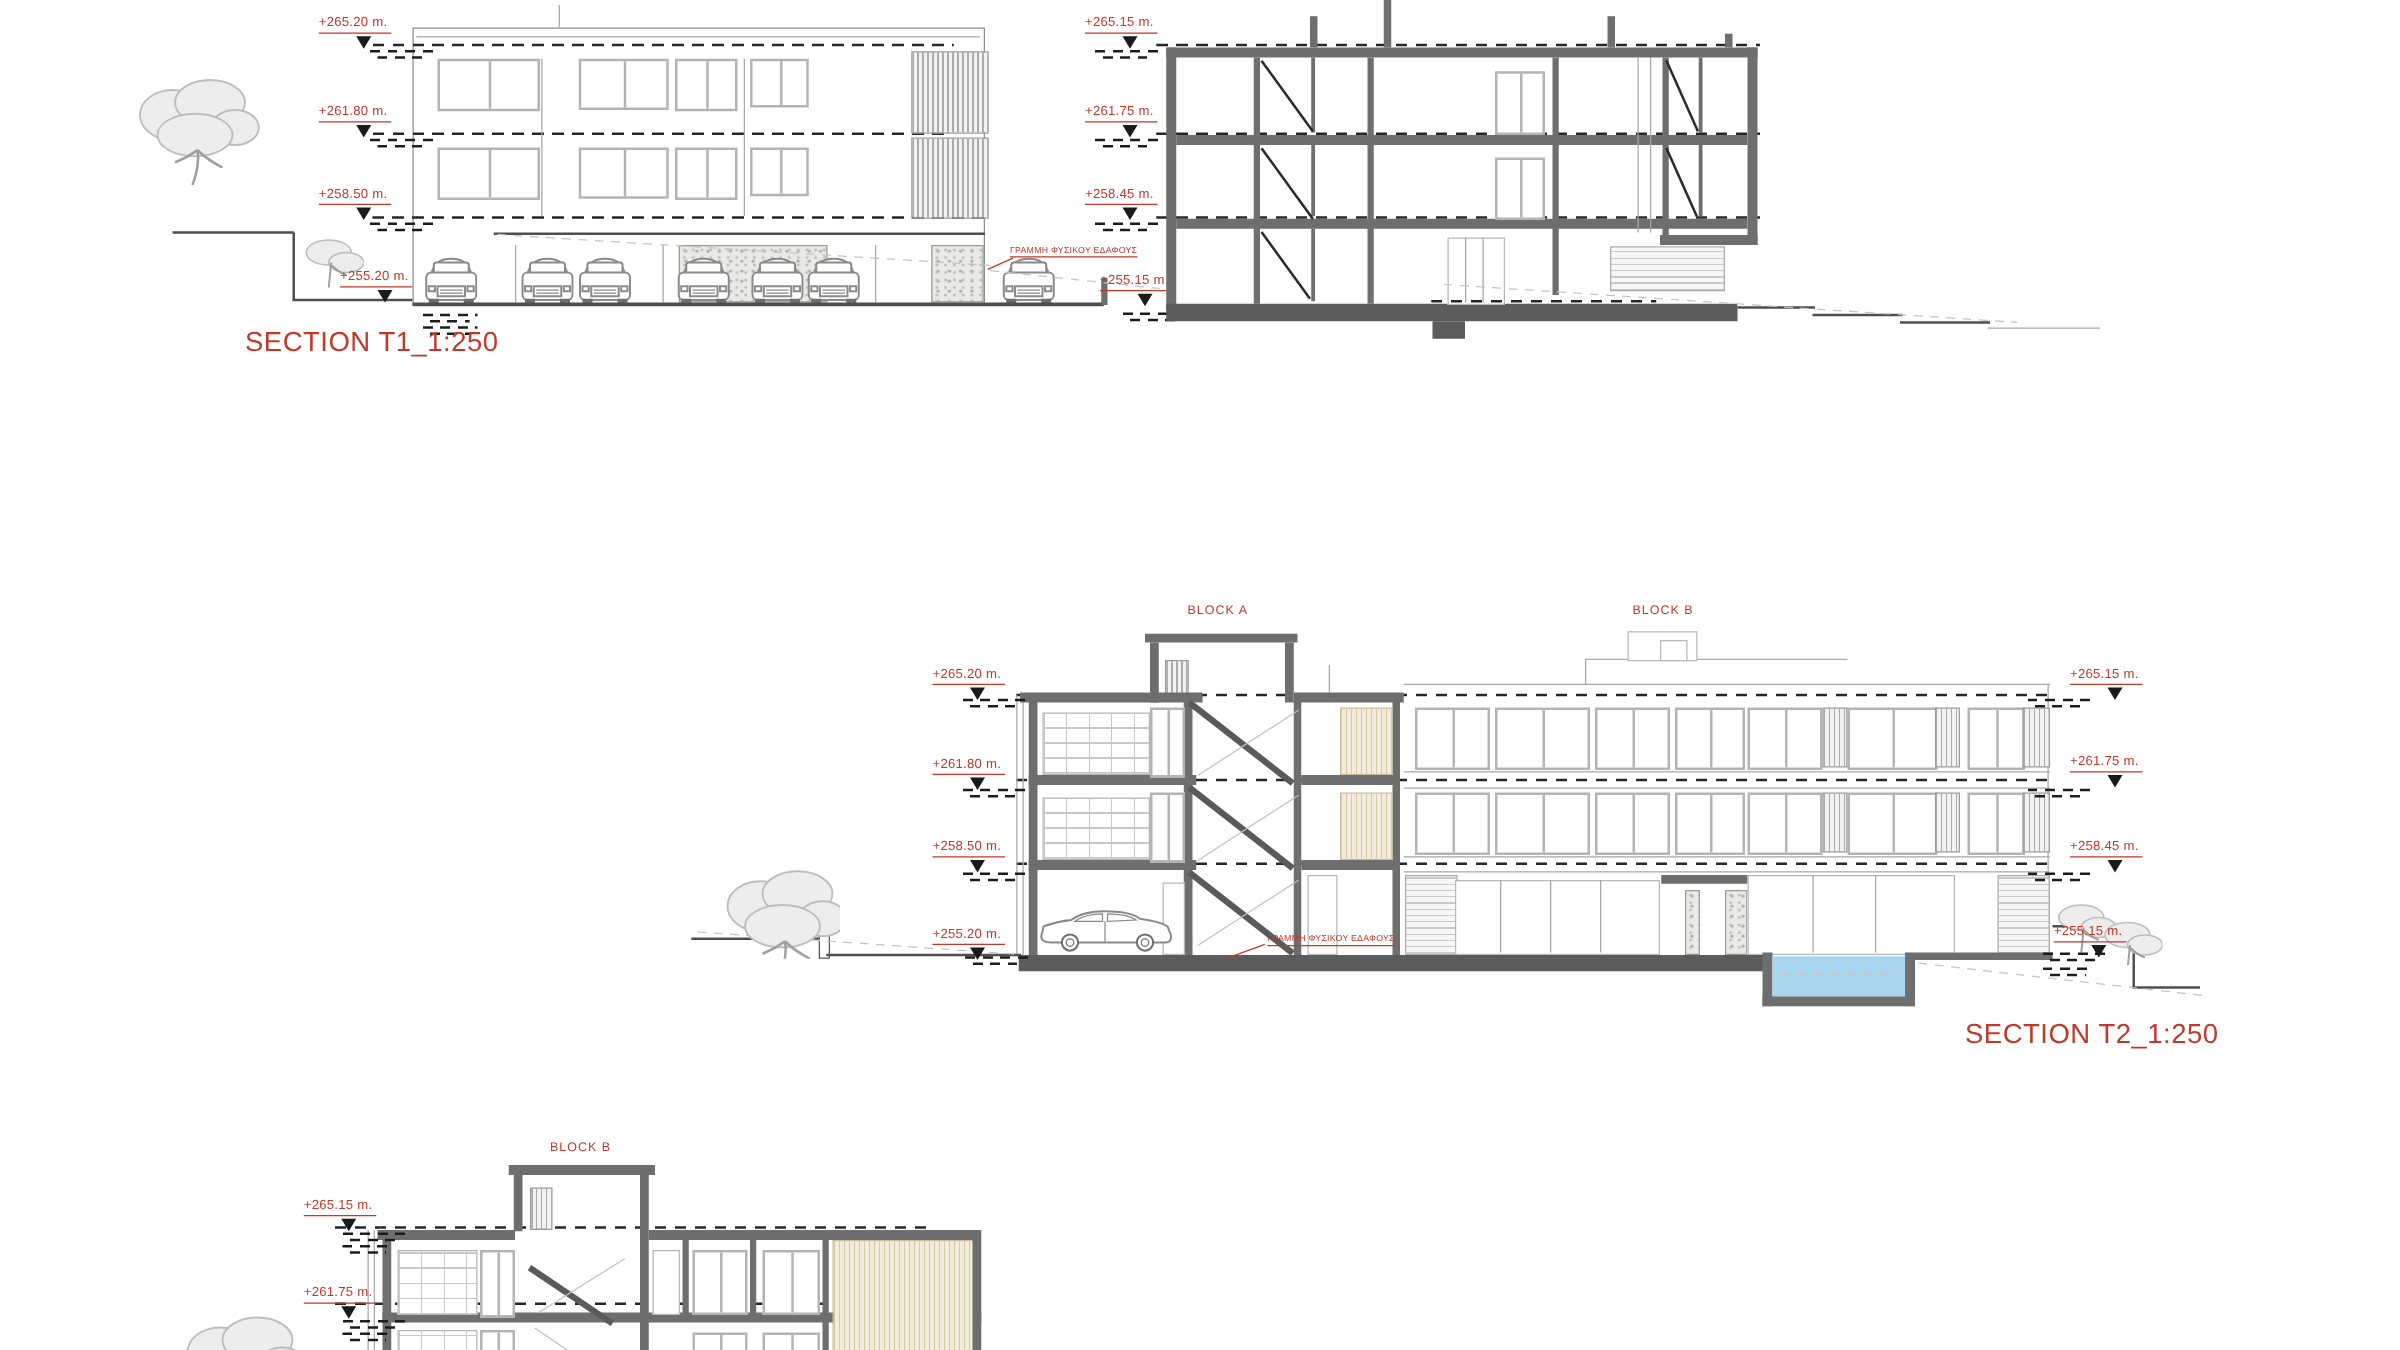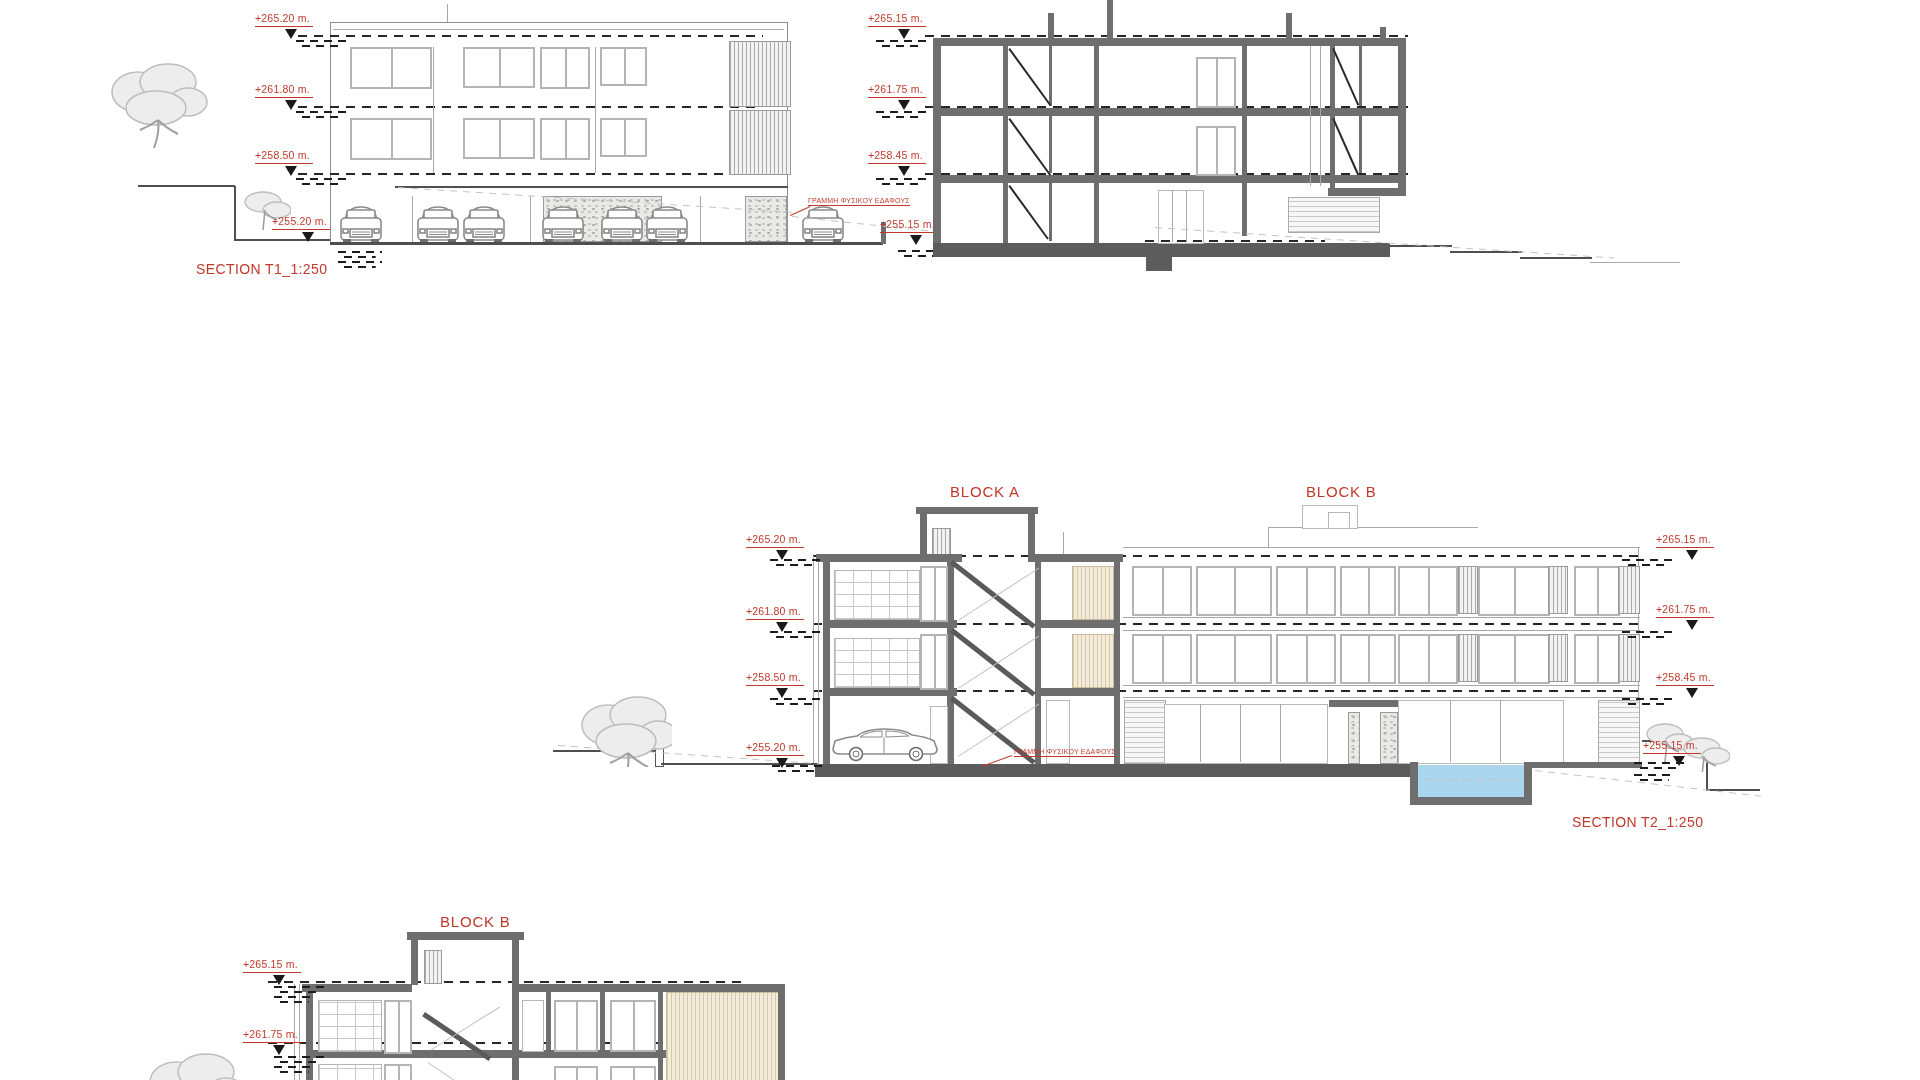--- a/index.html
+++ b/index.html
@@ -5,22 +5,22 @@
   html,body{margin:0;padding:0;background:#fff}
   #sheet{position:relative;width:1920px;height:1080px;background:#fff;overflow:hidden;
          font-family:"Liberation Sans",sans-serif}
   .grp{position:absolute;inset:0}
   .a{position:absolute}
   
   .mk{position:absolute;color:#C0392B;font-size:10.5px;line-height:1;white-space:nowrap}
   .mk .lab{display:inline-block;border-bottom:1.4px solid #C0392B;padding:0 3px 2px 0;letter-spacing:.2px}
   .mk .tri{width:0;height:0;border-left:6px solid transparent;border-right:6px solid transparent;
            border-top:10px solid #1a1a1a;margin-left:30px;margin-top:2px}
-  .ttl{position:absolute;color:#C0392B;font-size:14px;letter-spacing:.4px;white-space:nowrap}
-  .blk{position:absolute;color:#C0392B;font-size:15px;letter-spacing:.8px;white-space:nowrap}
+  .ttl{position:absolute;color:#C0392B;font-size:22px;letter-spacing:.4px;white-space:nowrap}
+  .blk{position:absolute;color:#C0392B;font-size:10px;letter-spacing:.8px;white-space:nowrap}
   .gr{position:absolute;color:#C0392B;font-size:7px;letter-spacing:.2px;white-space:nowrap;
       border-bottom:1px solid #C0392B;padding-bottom:1px}
   .rl{position:absolute;height:1px;background:#C0392B;transform-origin:0 0}
   
   .ld{position:absolute;height:2.4px;background:repeating-linear-gradient(90deg,#262626 0 9px,transparent 9px 16px)}
   .td{position:absolute;width:52px;height:9px;background-repeat:no-repeat;
       background-image:repeating-linear-gradient(90deg,#1c1c1c 0 8px,transparent 8px 14px),
                        repeating-linear-gradient(90deg,#1c1c1c 0 8px,transparent 8px 14px);
       background-size:100% 2.2px,72% 2.2px;background-position:0 0,6px 5px}
   .gd{position:absolute;height:1.2px;background:repeating-linear-gradient(90deg,#c3c3c3 0 7px,transparent 7px 13px);

